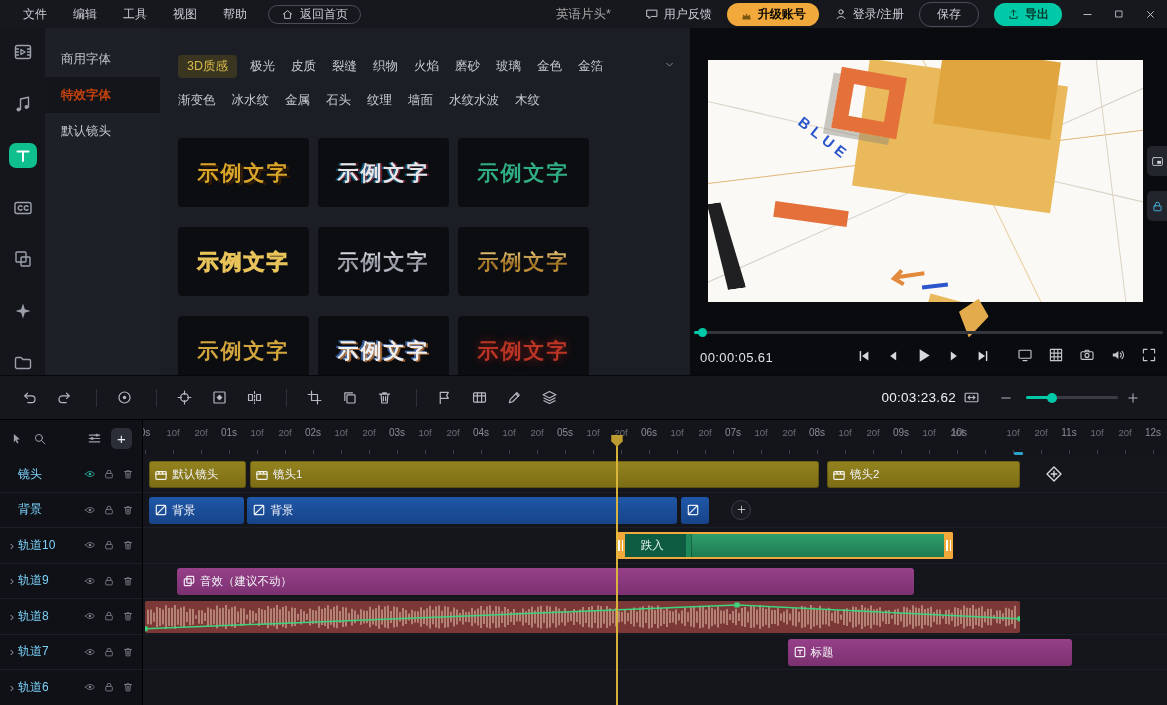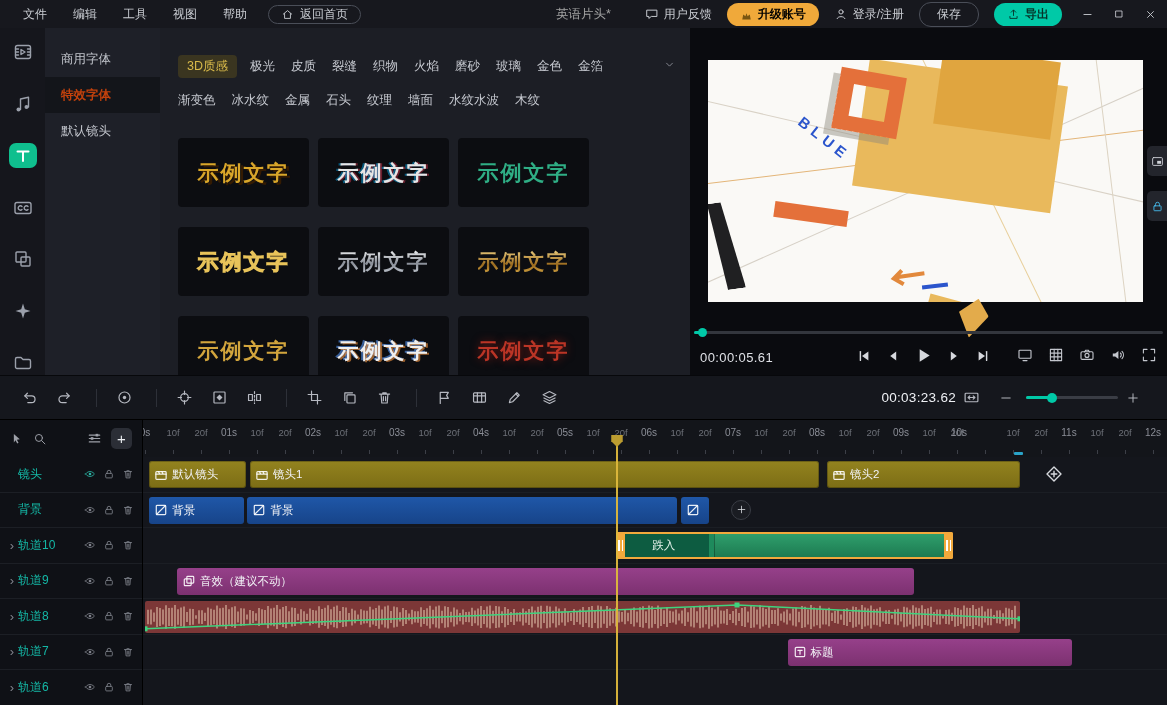--- a/index.html
+++ b/index.html
@@ -94,21 +94,21 @@
 .add-track{width:21px;height:21px;border-radius:5px;background:#2b2e36;color:#eceef2;font-size:15px;display:flex;align-items:center;justify-content:center}
 .ruler{flex:1;position:relative;background:#13151a;overflow:hidden}
 .rl{position:absolute;top:7px;font-size:10px;color:#8b8e97;transform:translateX(-50%)}
 .rl.sub{color:#6d7078;font-size:9.5px}
 .rt{position:absolute;bottom:3px;width:1px;height:4px;background:#3c3f47}
 .ruler-marker{position:absolute;bottom:2px;width:9px;height:3px;background:#2aa3c8;border-radius:1px}
 .tl-body{display:flex;height:249px}
 .tl-headers{width:143px;background:#0f1116;border-right:1px solid #000}
 .th-row{height:35.5px;display:flex;align-items:center;border-bottom:1px solid #1c1f25;padding:0 8px 0 6px;gap:0}
 .chev{width:12px;color:#80838c;font-size:13px;text-align:center}
-.th-name{flex:1;font-size:12px;color:#14b8a6;overflow:hidden;white-space:nowrap}
+.th-name{flex:1;font-size:12px;color:#7dd3fc;overflow:hidden;white-space:nowrap}
 .th-row .icon{color:#80838c;margin-left:7px}
 .tl-lanes{flex:1;position:relative;background:#14161c;overflow:hidden}
 .lane{position:relative;height:35.5px;border-bottom:1px solid #1b1e24}
 .clip{position:absolute;top:4px;height:27px;border-radius:3px;display:flex;align-items:center;gap:5px;padding:0 6px;font-size:11.5px;color:#f2f3f6;white-space:nowrap;overflow:hidden}
 .clip .icon{color:rgba(255,255,255,.9)}
 .c-shot{background:linear-gradient(180deg,#93831f,#7c6d15);box-shadow:inset 0 0 0 1px rgba(0,0,0,.25)}
 .c-bg{background:linear-gradient(180deg,#1f57a8,#174489)}
 .c-fx{background:linear-gradient(180deg,#96408a,#7c3170)}
 .c-audio{top:1.5px;height:32px;padding:0;border-radius:2px;background:#7c3737;overflow:hidden}
 .c-text{padding:0;border:2px solid #f2a93c;background:#1e8a5c;overflow:visible;border-radius:2px;display:flex}
@@ -881,21 +881,21 @@
             <div class="extra-plus" style="left: 588.32px;">
               <span class="icon i11">
                 <svg viewBox="0 0 20 20">
                   <path d="M10 4v12M4 10h12"></path>
                 </svg>
               </span>
             </div>
           </div>
           <div class="lane">
             <div class="clip c-text sel" style="left: 473.24px; width: 336.84px;">
-              <div class="seg1" style="width: 91px;">跌入</div>
+              <div class="seg1" style="width: 68px;">跌入</div>
               <div class="seg2"></div>
               <div class="hdl hL">
                 <i></i>
                 <i></i>
               </div>
               <div class="hdl hR">
                 <i></i>
                 <i></i>
               </div>
             </div>

